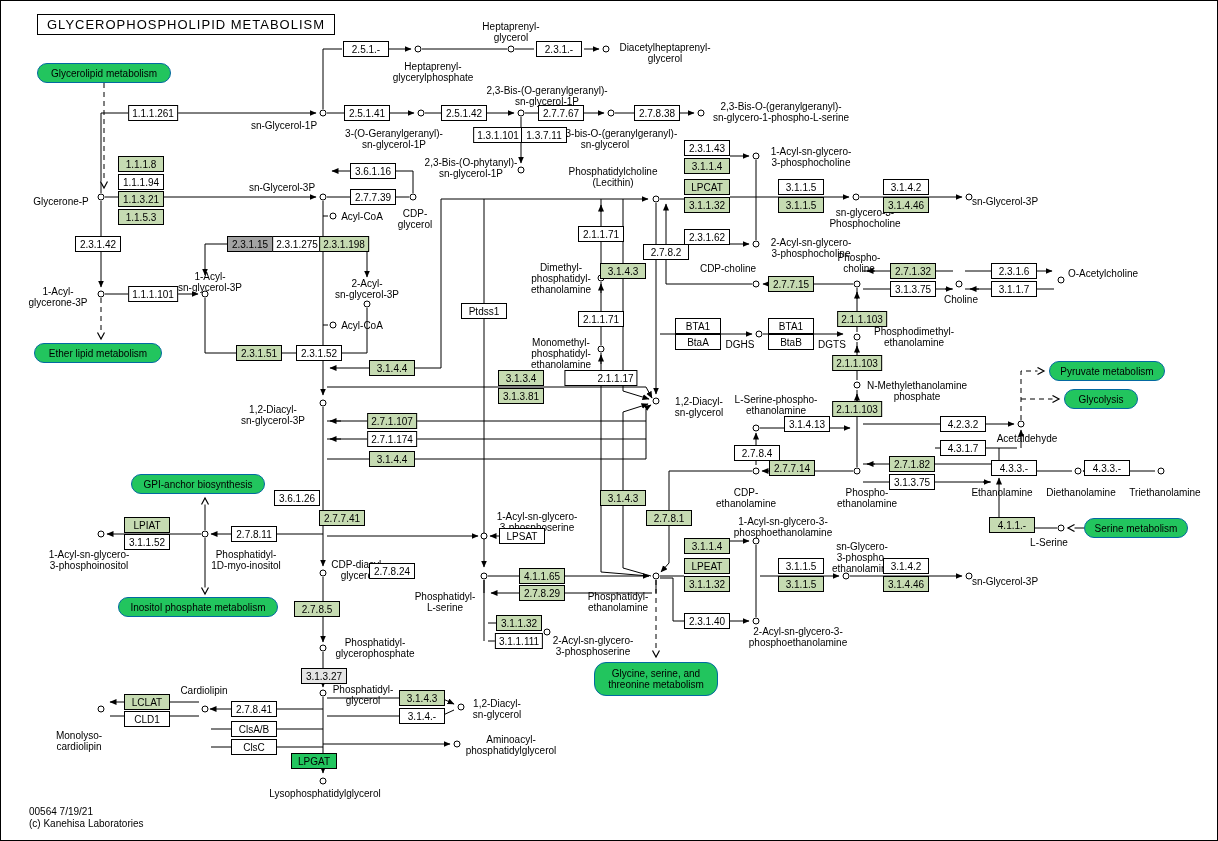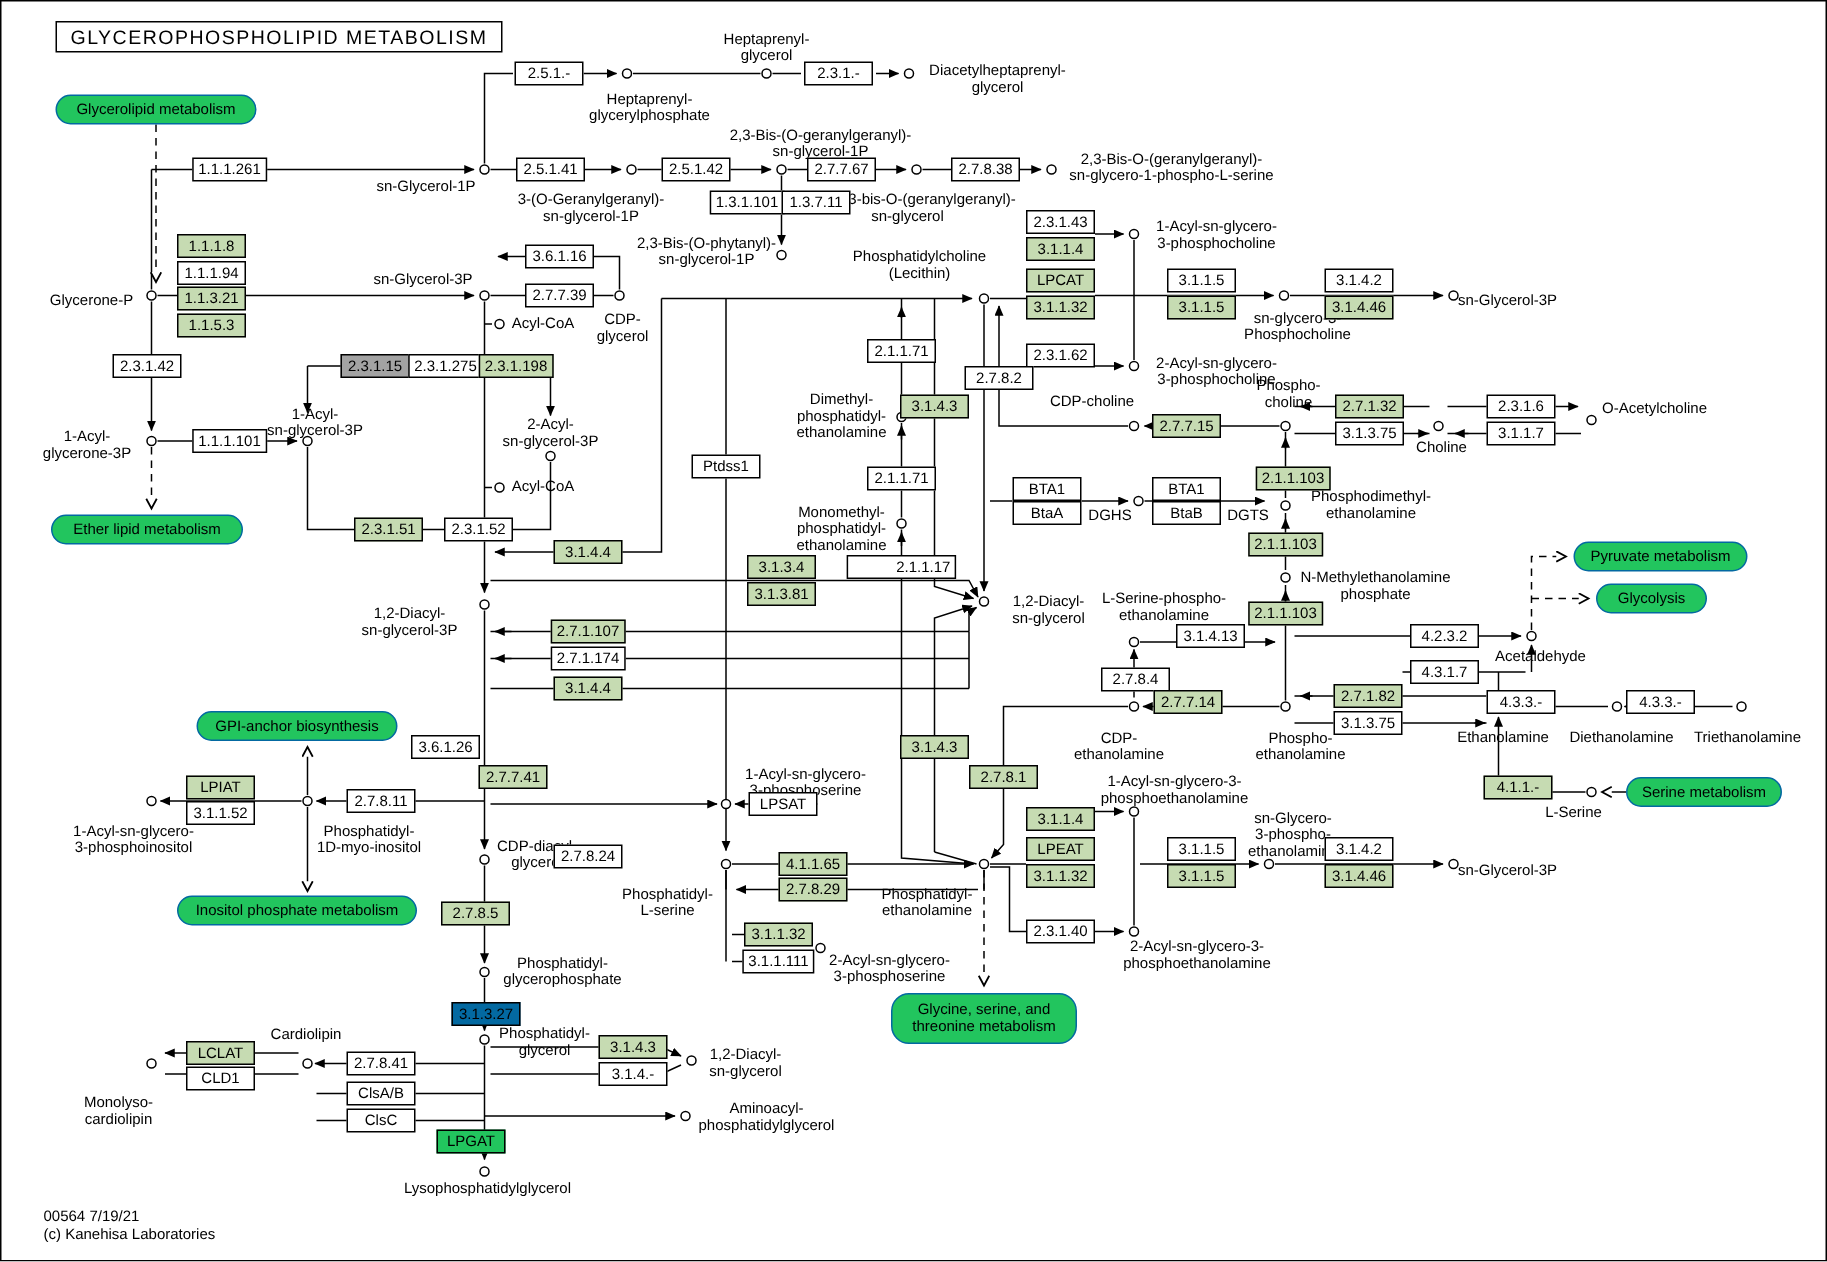--- a/index.html
+++ b/index.html
@@ -415,21 +415,21 @@
     <div class="box" style="left: 518px; top: 640px;">3.1.1.111</div>
     <div class="box" style="left: 706px; top: 545px; background: rgb(198, 219, 178);">3.1.1.4</div>
     <div class="box" style="left: 706px; top: 565px; background: rgb(198, 219, 178);">LPEAT</div>
     <div class="box" style="left: 706px; top: 583px; background: rgb(198, 219, 178);">3.1.1.32</div>
     <div class="box" style="left: 706px; top: 620px;">2.3.1.40</div>
     <div class="box" style="left: 800px; top: 565px;">3.1.1.5</div>
     <div class="box" style="left: 800px; top: 583px; background: rgb(198, 219, 178);">3.1.1.5</div>
     <div class="box" style="left: 905px; top: 565px;">3.1.4.2</div>
     <div class="box" style="left: 905px; top: 583px; background: rgb(198, 219, 178);">3.1.4.46</div>
     <div class="box" style="left: 316px; top: 608px; background: rgb(198, 219, 178);">2.7.8.5</div>
-    <div class="box" style="left: 323px; top: 675px; background: #0369a1;">3.1.3.27</div>
+    <div class="box" style="left: 323px; top: 675px; background: #e5e5e5;">3.1.3.27</div>
     <div class="box" style="left: 146px; top: 701px; background: rgb(198, 219, 178);">LCLAT</div>
     <div class="box" style="left: 146px; top: 718px;">CLD1</div>
     <div class="box" style="left: 253px; top: 708px;">2.7.8.41</div>
     <div class="box" style="left: 253px; top: 728px;">ClsA/B</div>
     <div class="box" style="left: 253px; top: 746px;">ClsC</div>
     <div class="box" style="left: 313px; top: 760px; background: #22c55e;">LPGAT</div>
     <div class="box" style="left: 421px; top: 697px; background: rgb(198, 219, 178);">3.1.4.3</div>
     <div class="box" style="left: 421px; top: 715px;">3.1.4.-</div>
   </div>
 

